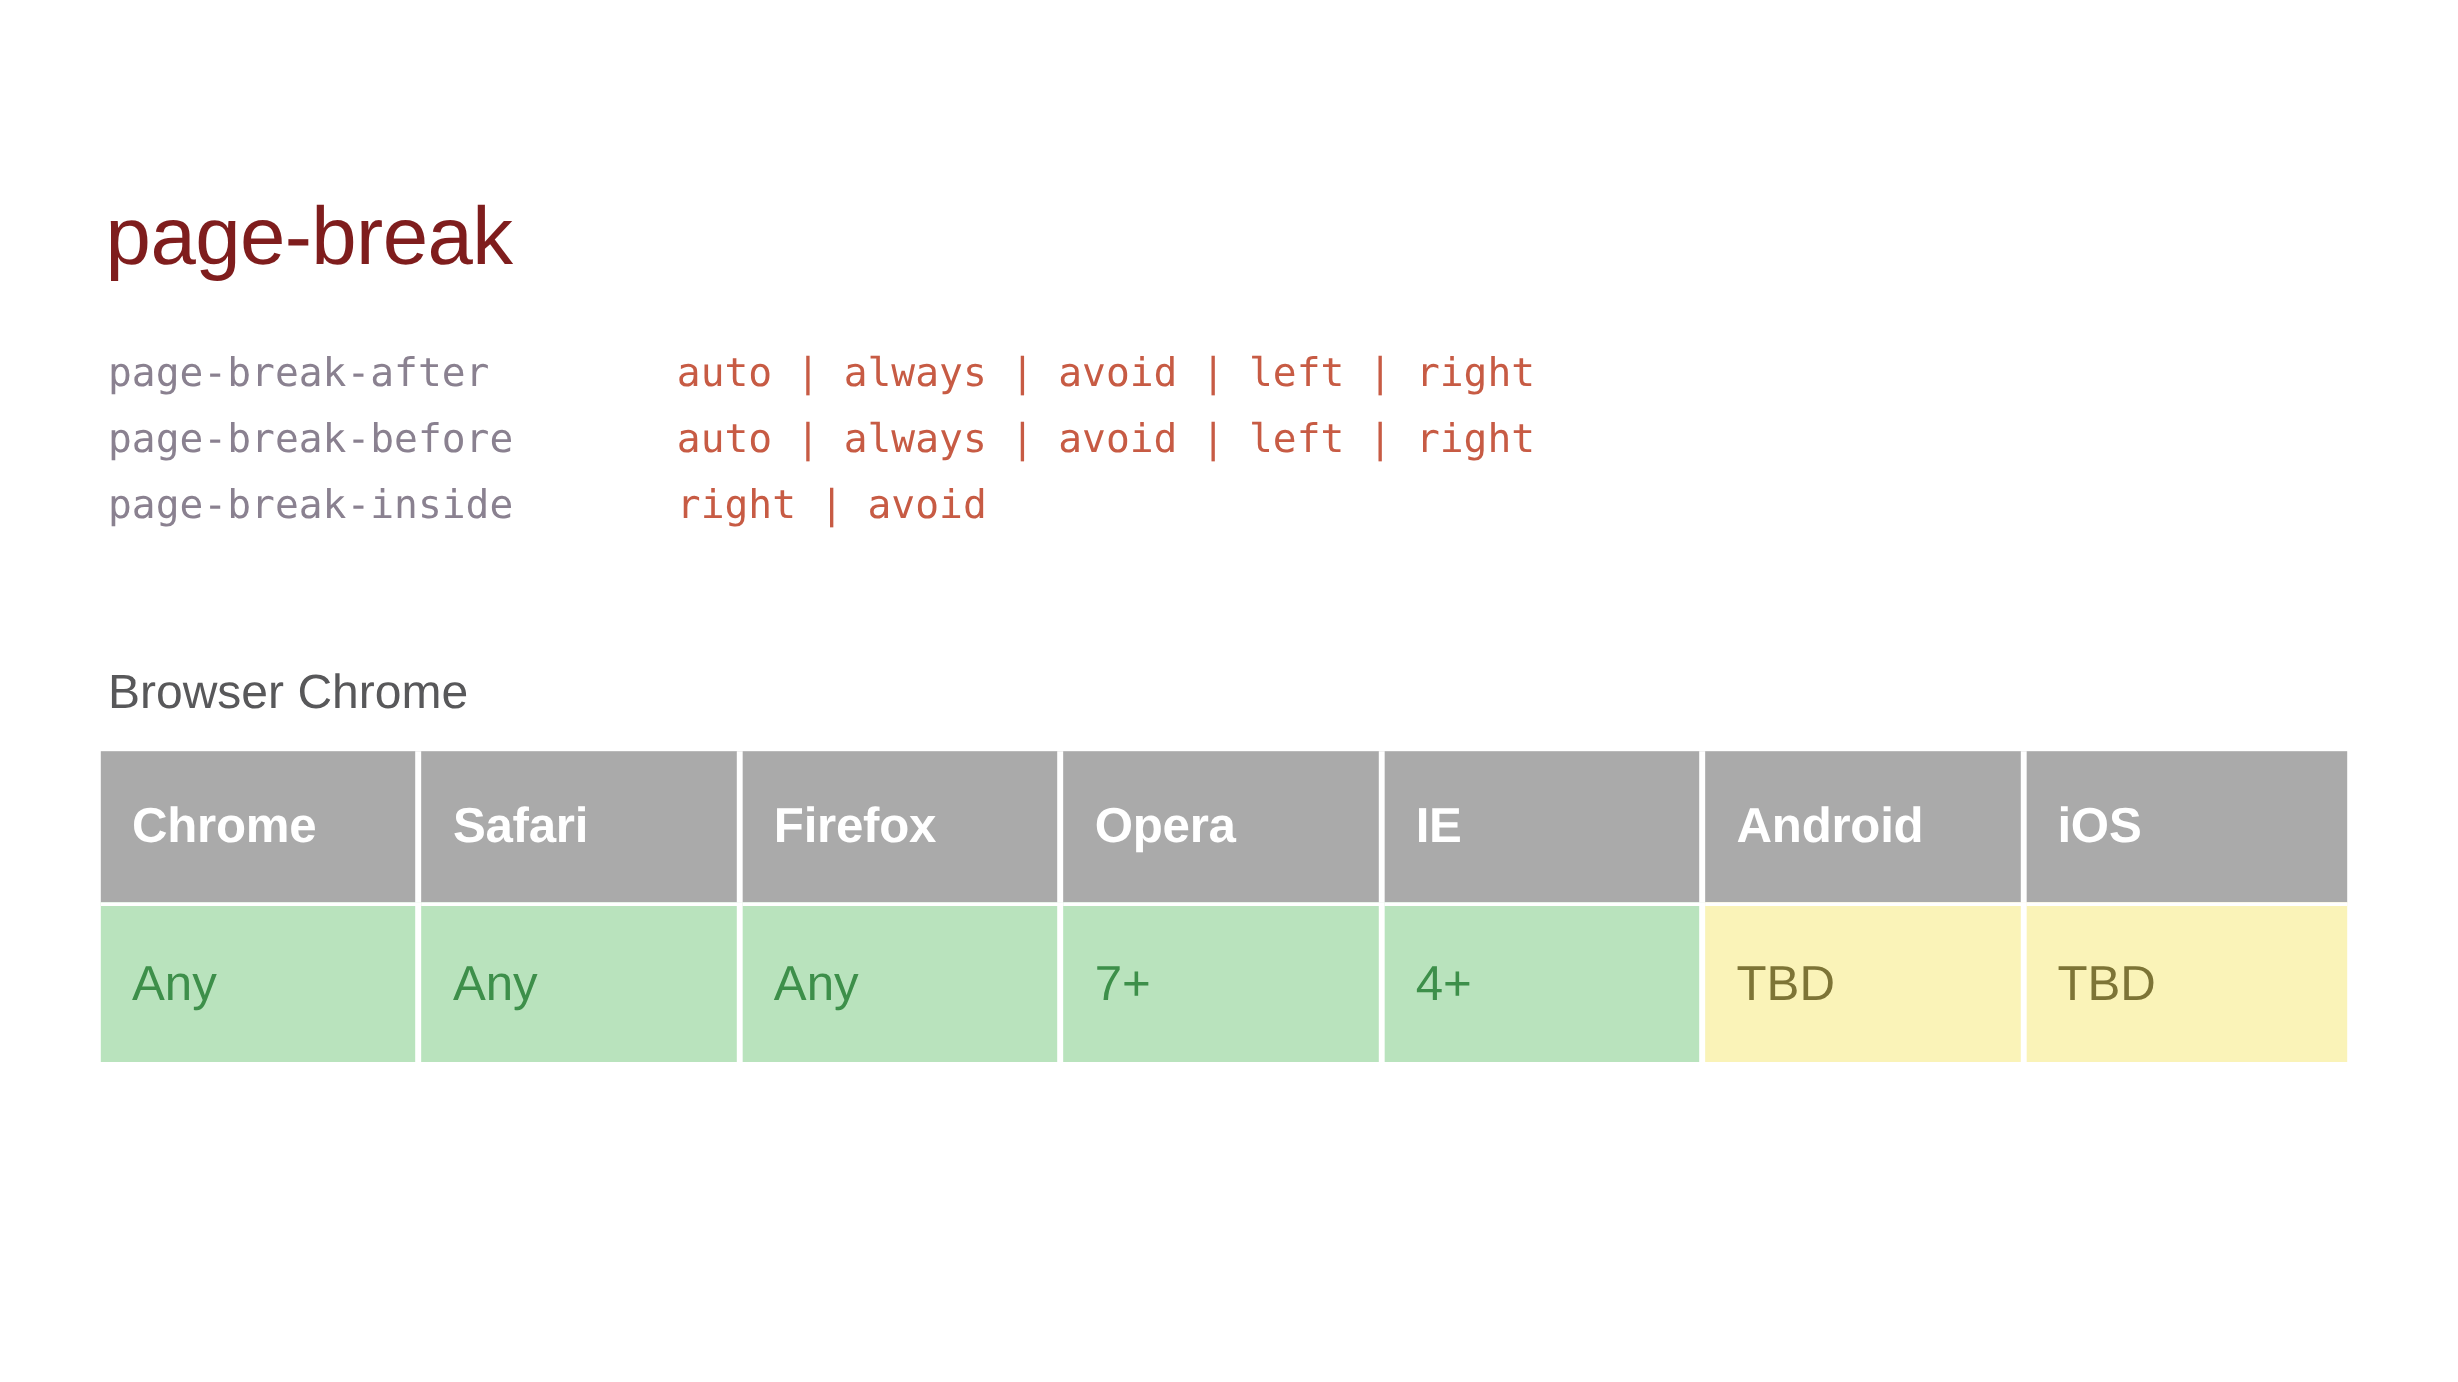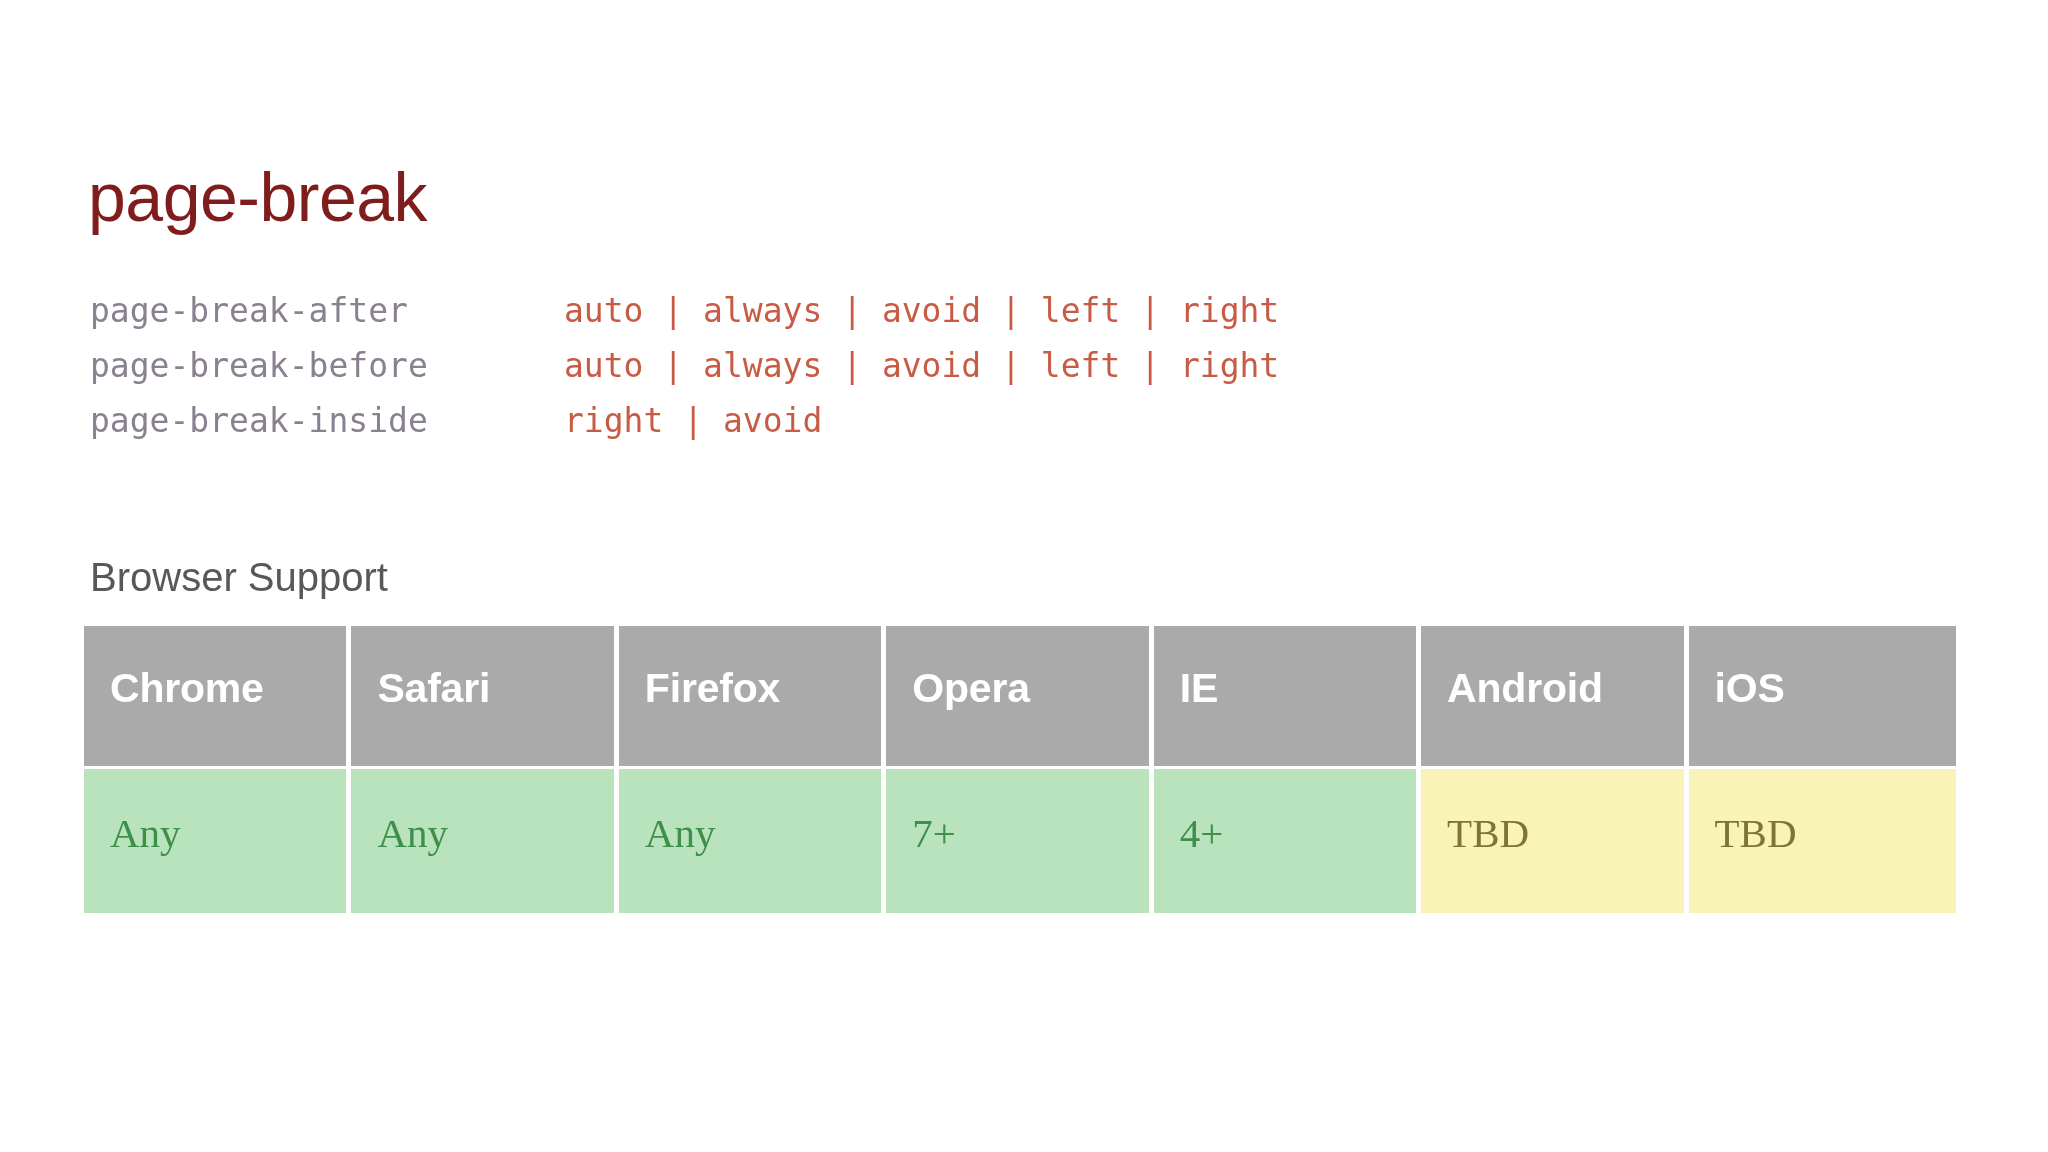--- a/index.html
+++ b/index.html
@@ -79,41 +79,41 @@
     position: absolute;
     left: 84px;
     top: 626px;
     width: 1872px;
     border-collapse: separate;
     border-spacing: 0;
     table-layout: fixed;
   }
   .support-table th,
   .support-table td {
-    padding: 0 0 16px 26px;
+    padding: 0 0 2px 26px;
     text-align: left;
     vertical-align: middle;
     border-right: 5px solid #ffffff;
   }
   .support-table th:last-child,
   .support-table td:last-child {
     border-right: none;
   }
   .support-table thead th {
     height: 124px;
     background: #aaaaaa;
     color: #ffffff;
     font-family: "Liberation Sans", sans-serif;
     font-size: 41px;
     font-weight: 700;
     letter-spacing: -0.2px;
   }
   .support-table tbody td {
     height: 128px;
-    font-family: Liberation Serif, serif;
+    font-family: Liberation Sans, sans-serif;
     font-size: 41px;
     font-weight: 400;
     border-top: 3px solid #ffffff;
     margin-left: 11px;
   }
   td.cell-yes {
     background: #b9e3bd;
     color: #3d8f4a;
   }
   td.cell-tbd {
@@ -169,21 +169,21 @@
     <div class="code-line">
       <span class="prop">page-break-before</span>
       <span class="vals">auto | always | avoid | left | right</span>
     </div>
     <div class="code-line">
       <span class="prop">page-break-inside</span>
       <span class="vals">right | avoid</span>
     </div>
   </div>
 
-  <h2 class="section-heading">Browser Support</h2>
+  <h2 class="section-heading">Browser Chrome</h2>
 
   <table class="support-table">
     <thead>
       <tr>
         <th>Chrome</th>
         <th>Safari</th>
         <th>Firefox</th>
         <th>Opera</th>
         <th>IE</th>
         <th>Android</th>

